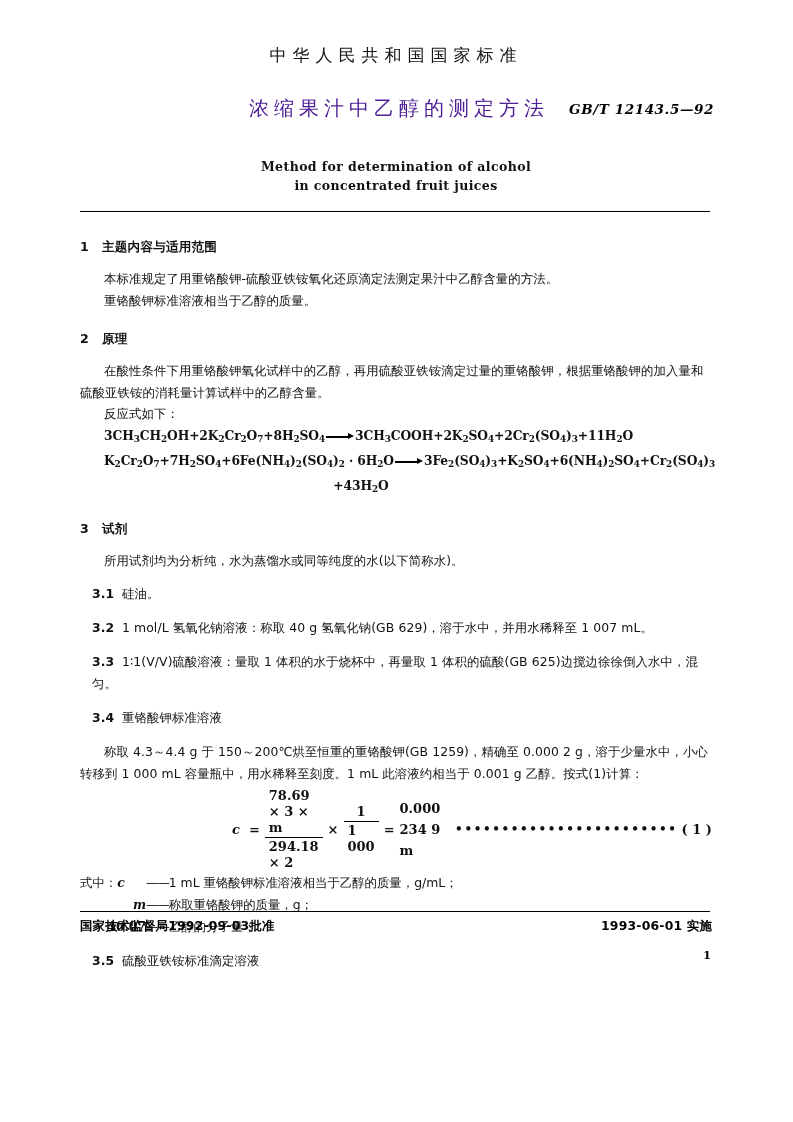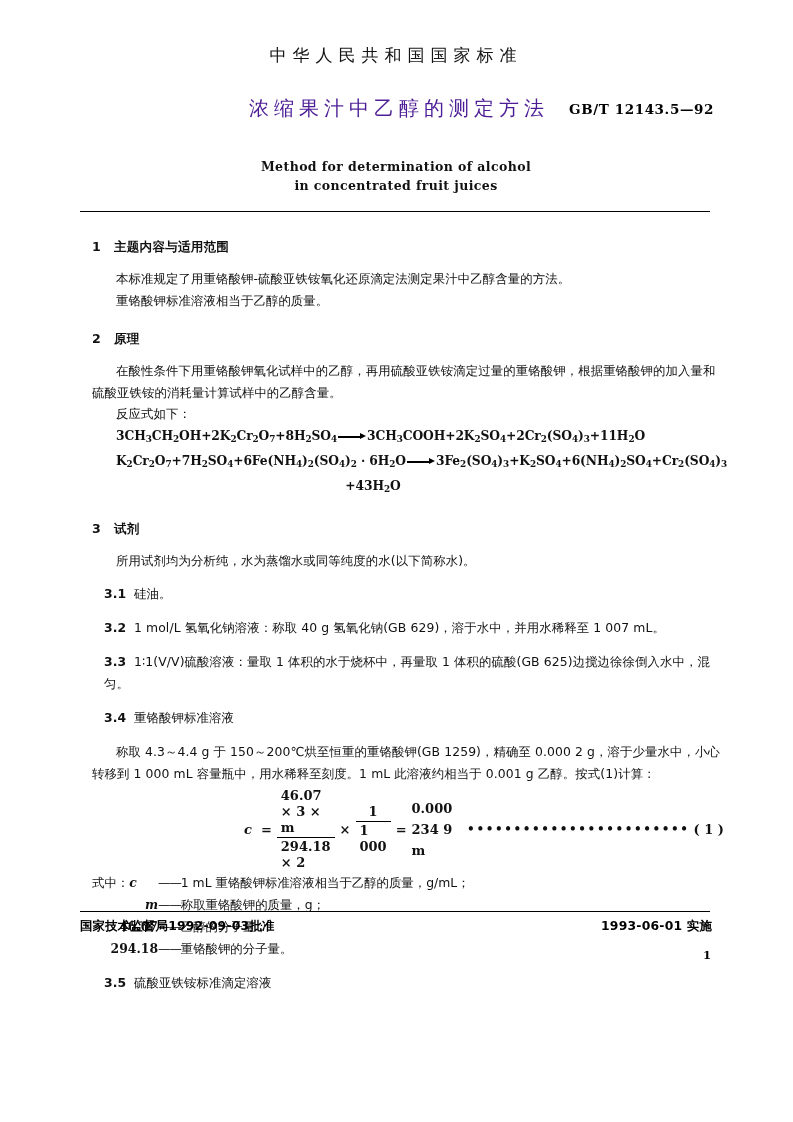--- a/index.html
+++ b/index.html
@@ -58,20 +58,21 @@
   }
   .std-code {
     position: absolute;
     right: -2px;
     top: 6px;
     font-size: 13.5px;
     font-weight: bold;
     letter-spacing: 0.6px;
     font-family: "DejaVu Serif", "Liberation Serif", serif;
     white-space: nowrap;
+    font-style: italic;
   }
   .eng-title {
     margin-top: 32px;
     font-family: "DejaVu Serif", "Liberation Serif", serif;
     font-weight: bold;
     font-size: 12.5px;
     line-height: 19px;
     letter-spacing: 0.4px;
     color: #111;
   }
@@ -80,21 +81,21 @@
     left: 80px;
     top: 211px;
     width: 630px;
     height: 0;
     border-top: 1.6px solid #000;
   }
 
   
   .body {
     position: absolute;
-    left: 92px;
+    left: 80px;
     top: 236px;
     width: 632px;
     font-size: 12.4px;
     line-height: 21px;
     color: #111;
   }
   .h2 {
     font-weight: bold;
     font-size: 12.6px;
     margin: 0 0 2px 0;
@@ -326,21 +327,21 @@
       <p class="item">
         <span class="lbl">3.4</span><span>重铬酸钾标准溶液</span>
       </p>
       <p class="p">称取 4.3～4.4 g 于 150～200℃烘至恒重的重铬酸钾(GB 1259)，精确至 0.000 2 g，溶于少量水中，小心转移到 1 000 mL 容量瓶中，用水稀释至刻度。1 mL 此溶液约相当于 0.001 g 乙醇。按式(1)计算：</p>
 
       <div class="formula-wrap">
         <div class="formula">
           <span class="var">c</span>
           <span class="op">=</span>
           <span class="frac">
-            <span class="n">46.07 × 3 × m</span>
+            <span class="n">78.69 × 3 × m</span>
             <span class="d">294.18 × 2</span>
           </span>
           <span class="op">×</span>
           <span class="frac">
             <span class="n">1</span>
             <span class="d">1 000</span>
           </span>
           <span class="op">=</span>
           <span>0.000 234 9 m</span>
           <span class="dots">••••••••••••••••••••••••</span>
@@ -351,23 +352,20 @@
       <div class="legend">
         <span class="row">
           <span class="key k0"><span>式中：</span><span class="it">c</span></span><span class="dash">——</span><span>1 mL 重铬酸钾标准溶液相当于乙醇的质量，g/mL；</span>
         </span>
         <span class="row">
           <span class="key k1 it">m</span><span class="dash">——</span><span>称取重铬酸钾的质量，g；</span>
         </span>
         <span class="row">
           <span class="key k2">46.07</span><span class="dash">——</span><span>乙醇的分子量；</span>
         </span>
-        <span class="row">
-          <span class="key k2">294.18</span><span class="dash">——</span><span>重铬酸钾的分子量。</span>
-        </span>
       </div>
 
       <p class="item">
         <span class="lbl">3.5</span><span>硫酸亚铁铵标准滴定溶液</span>
       </p>
     </div>
 
   </div>
 
   <div class="rule-bottom"></div>

